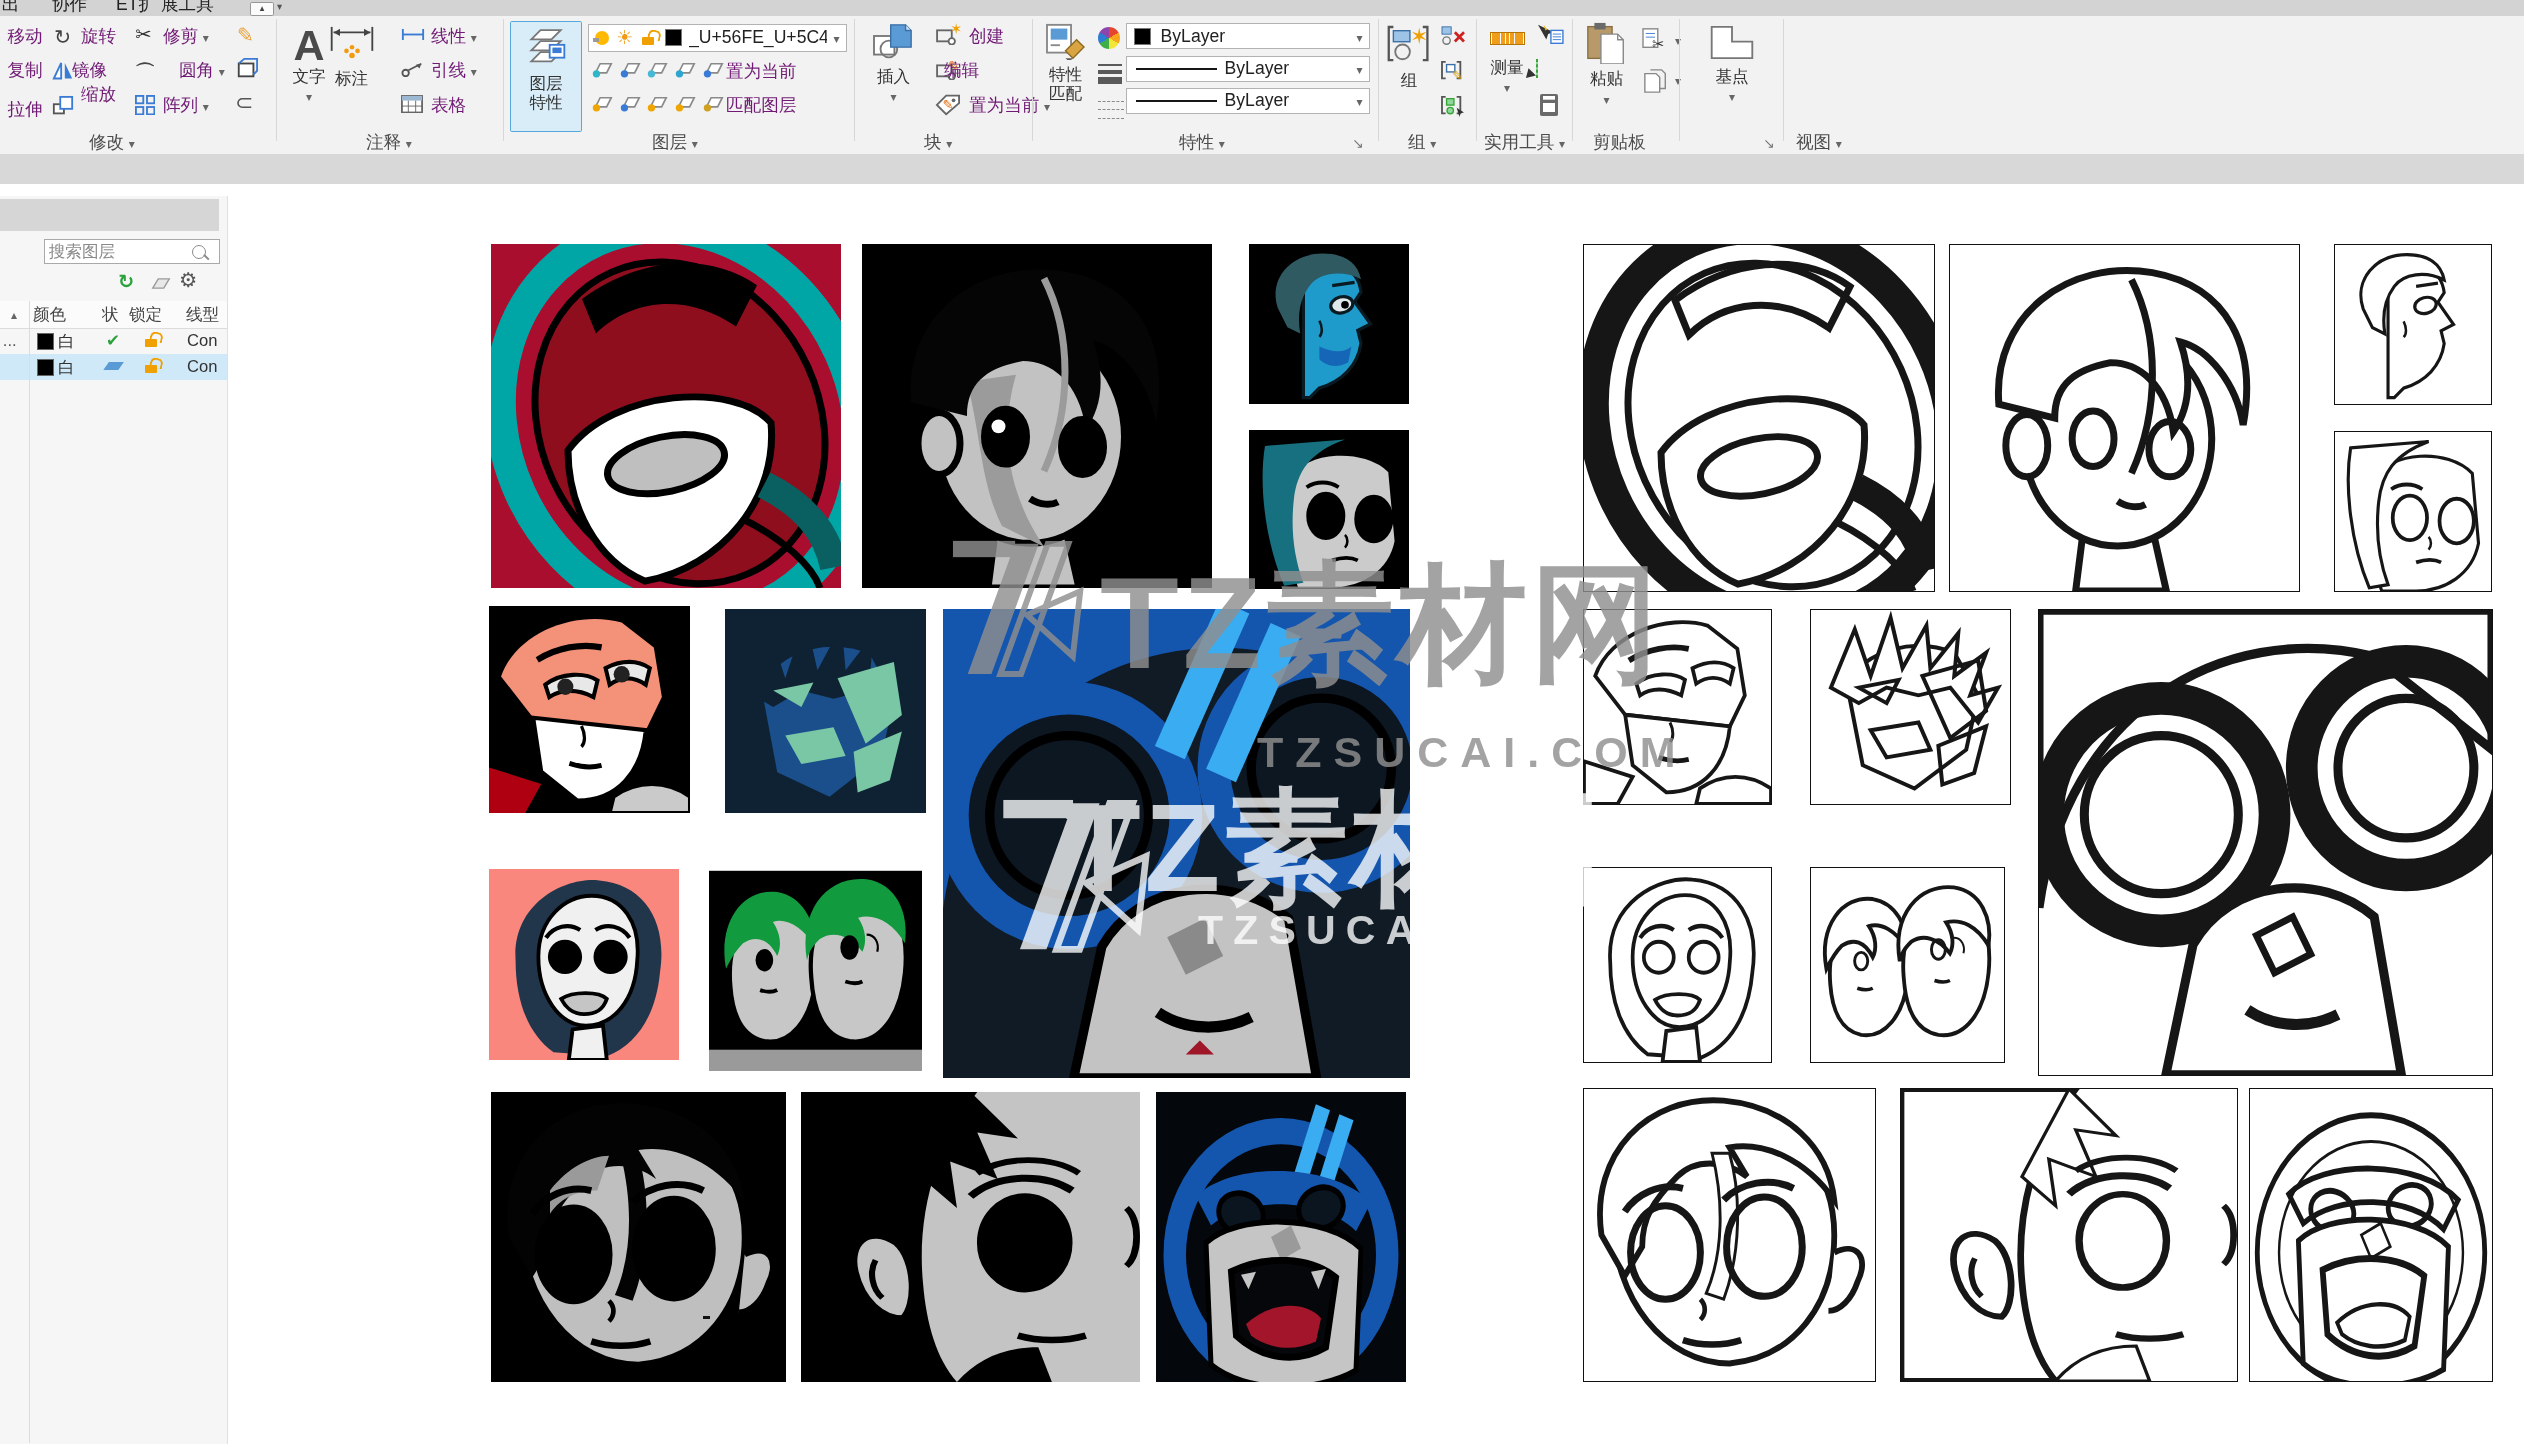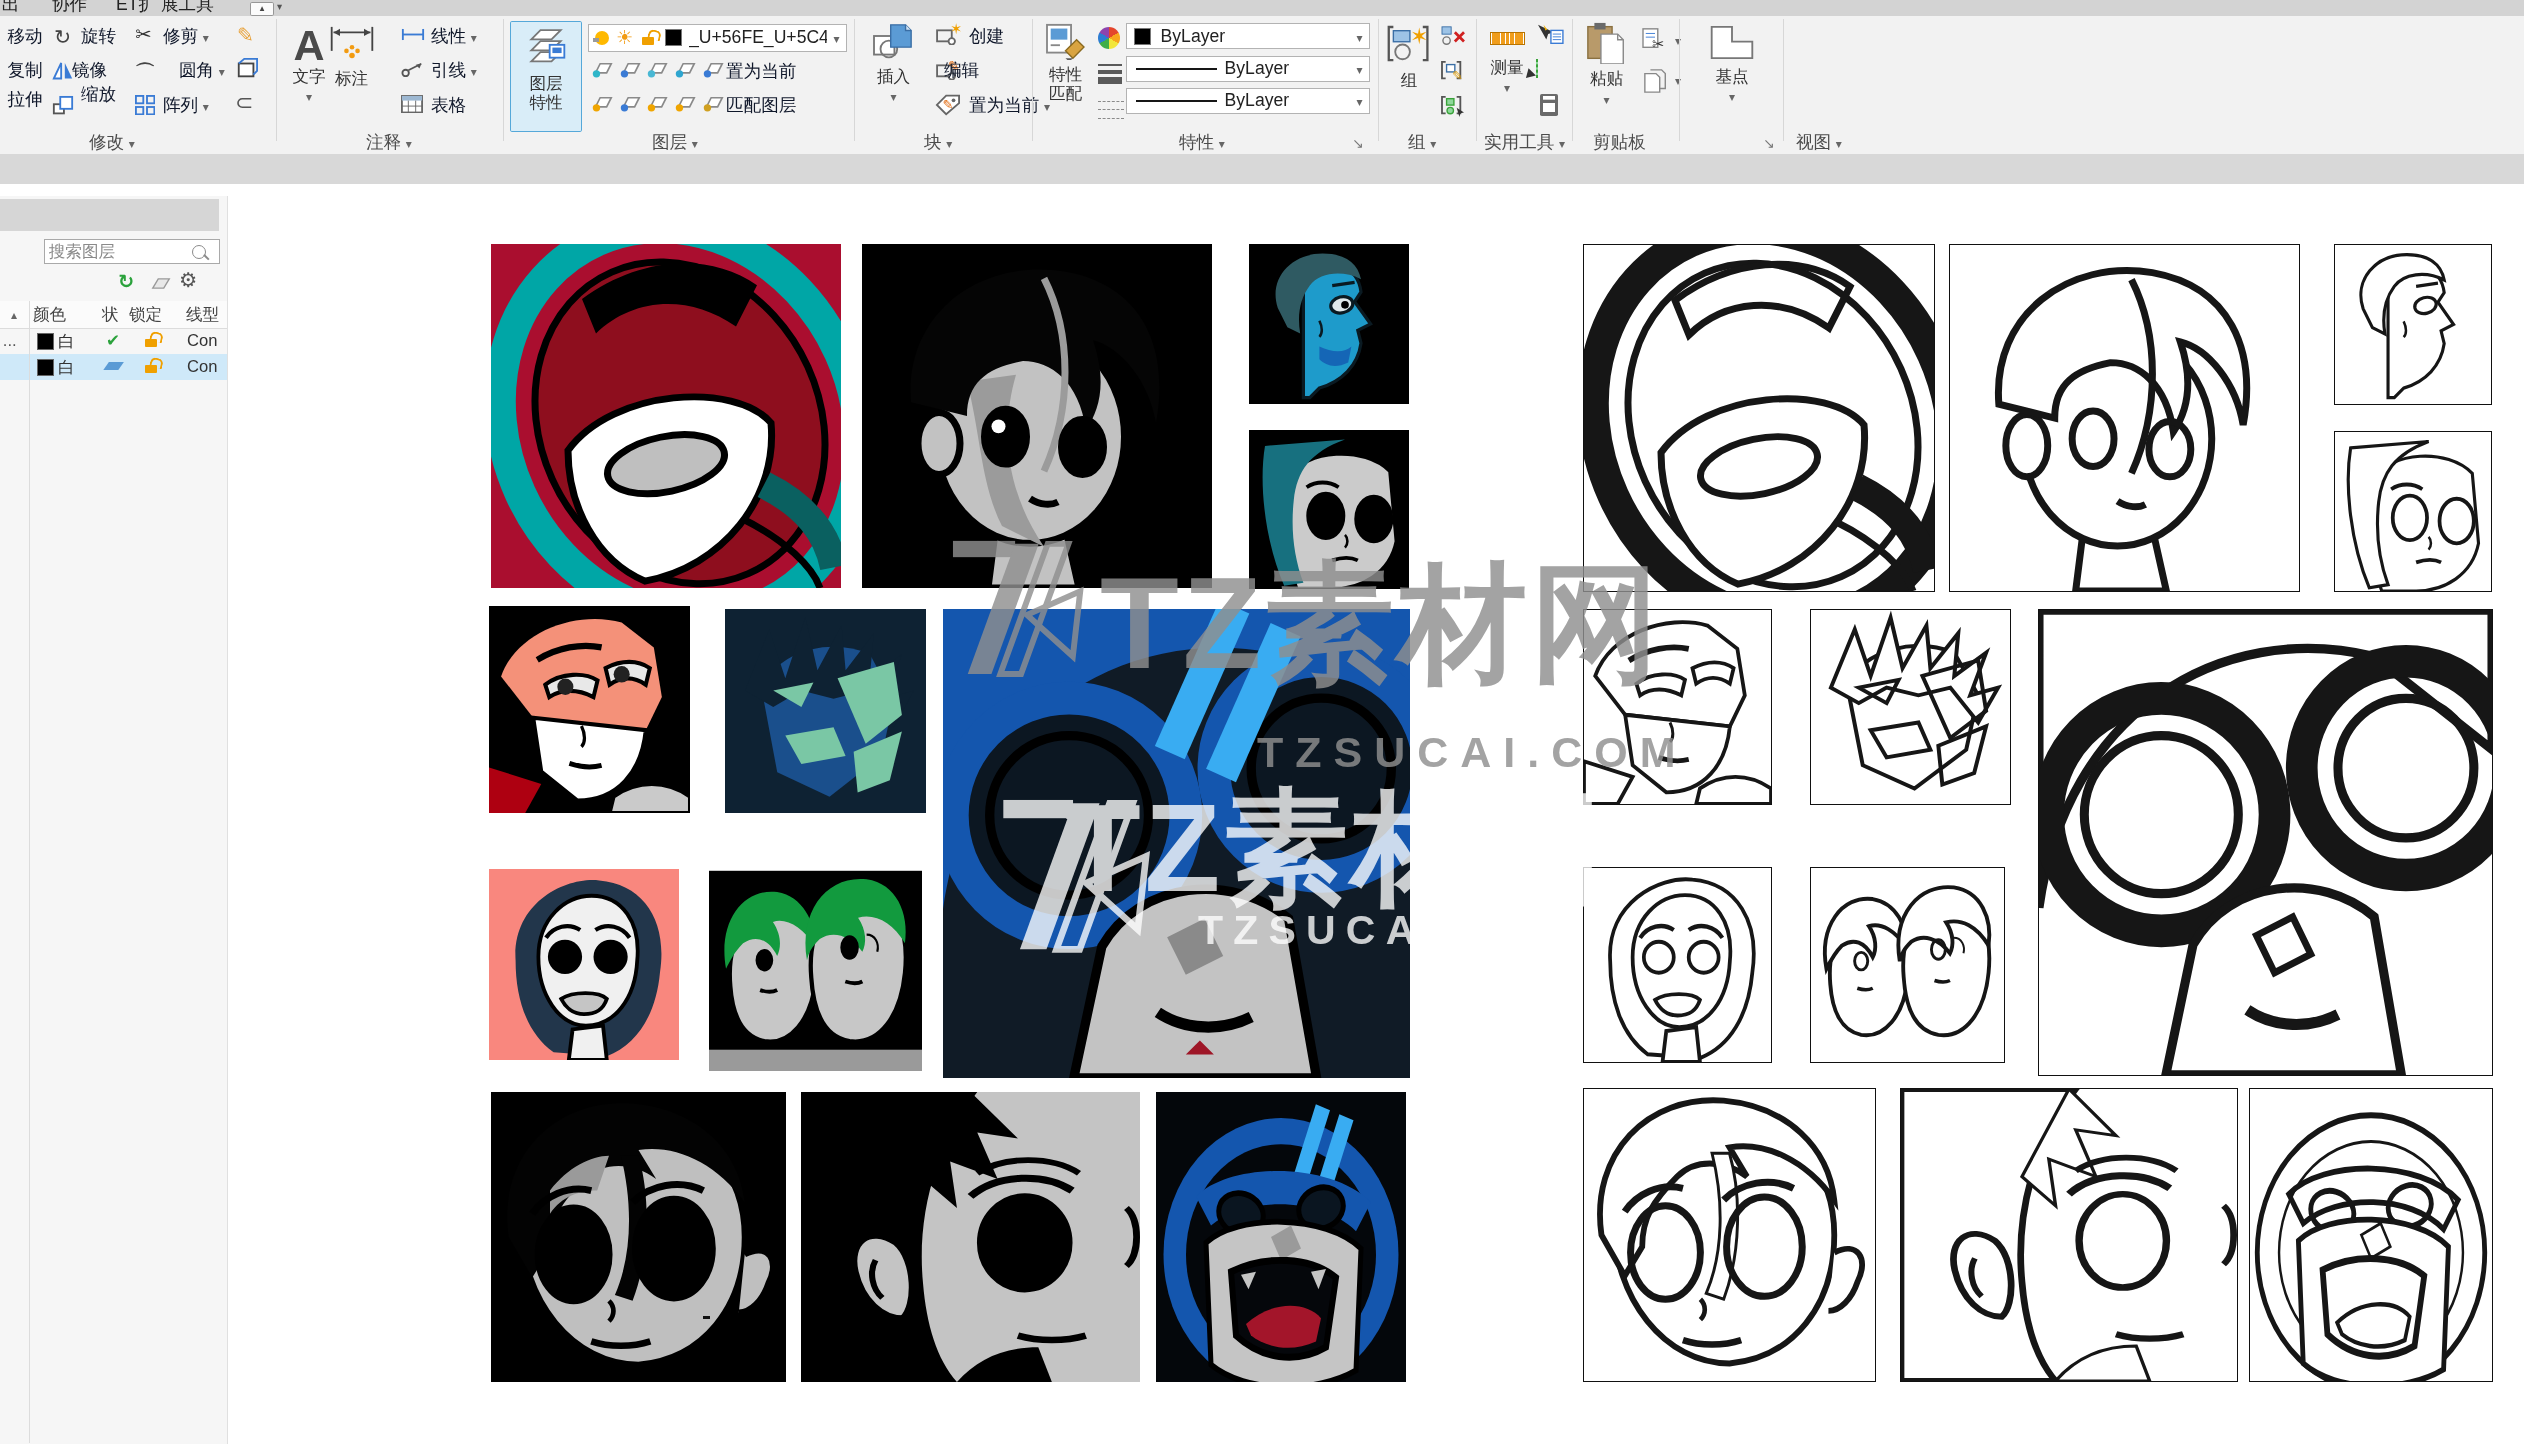--- a/index.html
+++ b/index.html
@@ -13,21 +13,21 @@
   .collapse-btn::before{content:"▴";font-size:9.2px;color:#444;line-height:11px;display:block;}
   .collapse-caret{position:absolute;left:277px;top:0.9px;font-size:10.2px;color:#555;}
   .collapse-caret::before{content:"▾";}
   
   .ribbon{position:absolute;left:0;top:15.7px;width:2525px;height:139px;background:#f2f2f2;}
   .sep{position:absolute;top:3.7px;height:122px;width:0.9px;background:#d7d7d7;}
   .plabel{position:absolute;bottom:1.8px;height:22px;line-height:22px;font-size:17.6px;color:#4c4c4c;white-space:nowrap;}
   .car::after{content:"▾";font-size:12px;color:#666;margin-left:4.6px;}
   .carv::before{content:"▾";font-size:12px;color:#666;}
   .launch::before{content:"↘";font-size:14px;color:#777;}
-  .rbtn{position:absolute;height:22px;line-height:22px;font-size:17.6px;color:#0f172a;white-space:nowrap;}
+  .rbtn{position:absolute;height:22px;line-height:22px;font-size:17.6px;color:#701a75;white-space:nowrap;}
   .bigbtn{position:absolute;text-align:center;font-size:16.6px;color:#333;}
   .bigbtn .cap{display:block;line-height:19.4px;}
   .hl{background:#d9edf8;border:0.9px solid #55a8d9;border-radius:1.8px;}
   .dd{position:absolute;background:#fff;border:0.9px solid #b3b3b3;display:flex;align-items:center;
       font-size:17.6px;color:#222;box-sizing:border-box;}
   .dd .txt{white-space:nowrap;overflow:hidden;}
   .dd .cv{margin-left:auto;padding:0 6.5px;}
   .lsample{width:81px;height:0;border-top:2.8px solid #161616;margin:0 7.4px 0 9.2px;flex:none;}
   
   .ic{position:absolute;}
@@ -109,21 +109,21 @@
   <span class="tab" style="left:116px">ET扩 展工具</span>
   <span class="collapse-btn"></span>
   <span class="collapse-caret"></span>
 </div>
 
 <div class="ribbon">
 
   
   <span class="rbtn" style="left:7.4px;top:9.2px">移动</span>
   <span class="rbtn" style="left:7.4px;top:43px">复制</span>
-  <span class="rbtn" style="left:7.4px;top:72px">拉伸</span>
+  <span class="rbtn" style="left:7.4px;top:82px">拉伸</span>
   <span class="ic rot" style="left:54px;top:9.2px"></span>
   <span class="rbtn" style="left:81px;top:9.2px">旋转</span>
   <span class="ic" style="left:52px;top:45px">
     <svg width="22" height="19.4" viewBox="0 0 24 21">
         <path d="M2,19 L10,2 L10,19 Z" fill="#fff" stroke="#3a7bd5" stroke-width="2"></path>
         <path d="M22,19 L14,2 L14,19 Z" fill="#3a7bd5"></path>
       </svg></span>
   <span class="rbtn" style="left:72px;top:43px">镜像</span>
   <span class="ic" style="left:52px;top:79px">
     <svg width="22" height="20.3" viewBox="0 0 24 22">

